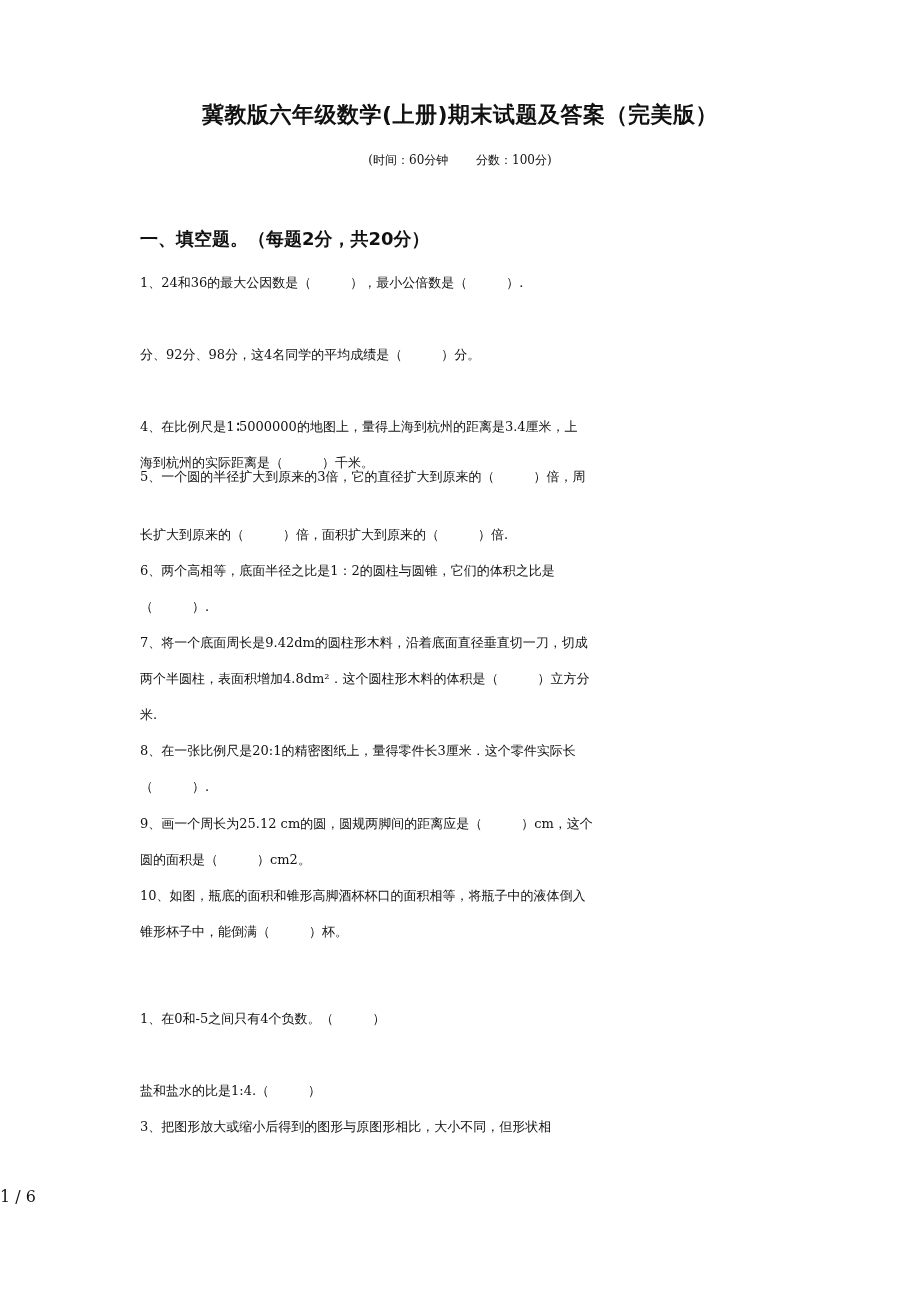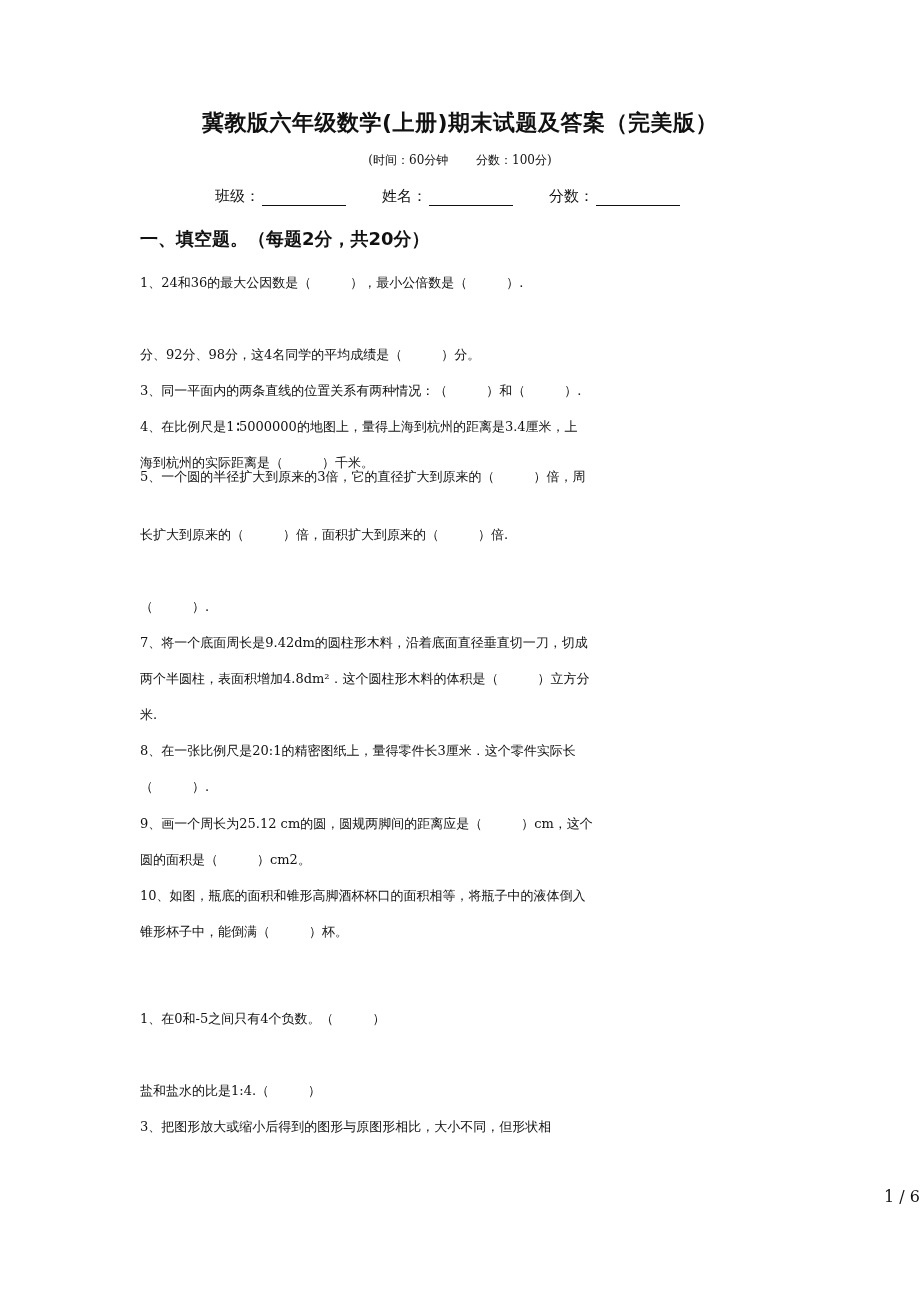--- a/index.html
+++ b/index.html
@@ -1,66 +1,52 @@
 <!DOCTYPE html>
 <html><head>
 <meta charset="utf-8">
 <style>
   html, body { margin: 0; padding: 0; background: #ffffff; }
   body { width: 920px; height: 1302px; position: relative; overflow: hidden;
          font-family: "DejaVu Serif", "Liberation Serif", serif; color: #111; }
   .page { position: absolute; left: 0; top: 0; width: 920px; height: 1302px; }
   .title { position: absolute; top: 100px; left: 0; width: 920px; text-align: center;
            font-family: "DejaVu Sans", "Liberation Sans", sans-serif; font-weight: bold;
-           font-size: 22px; letter-spacing: 0.5px; margin-top: 8px; }
+           font-size: 22px; letter-spacing: 0.5px; }
   .subtitle { position: absolute; top: 152px; left: 0; width: 920px; text-align: center; font-size: 12px; }
   .subtitle span { margin: 0 12px; }
   .info-row { position: absolute; top: 187px; left: 215px; font-size: 15px; display: flex; }
   .info-item { display: flex; align-items: flex-end; margin-right: 36px; }
   .blank { display: inline-block; width: 84px; border-bottom: 1.5px solid #111; height: 18px; margin-left: 2px; }
   .section-heading { position: absolute; left: 140px; font-family: "DejaVu Sans", "Liberation Sans", sans-serif;
                      font-weight: bold; font-size: 18px; text-align: right; }
   .line { position: absolute; left: 140px; font-size: 13px; white-space: nowrap; }
-  .footer { position: absolute; top: 1187px; left: 0; width: 920px; text-align: right; font-size: 16px; }
+  .footer { position: absolute; top: 1187px; left: 0; width: 920px; text-align: left; font-size: 16px; }
 </style>
 </head>
 <body>
 
 <div class="page">
   <div class="title">冀教版六年级数学(上册)期末试题及答案（完美版）</div>
 
   <div class="subtitle">
     <span>(时间：60分钟</span>
     <span>分数：100分)</span>
   </div>
 
-  <div class="info-row">
-    <div class="info-item">
-      <span>班级：</span>
-      <span class="blank"></span>
-    </div>
-    <div class="info-item">
-      <span>姓名：</span>
-      <span class="blank"></span>
-    </div>
-    <div class="info-item">
-      <span>分数：</span>
-      <span class="blank"></span>
-    </div>
-  </div>
 
   <div class="section-heading" style="top:227px">一、填空题。（每题2分，共20分）</div>
 
   <div class="line" style="top:274px">1、24和36的最大公因数是（　　　），最小公倍数是（　　　）.</div>
   <div class="line" style="top:346px">分、92分、98分，这4名同学的平均成绩是（　　　）分。</div>
-  <div class="line" style="top:382px">3、同一平面内的两条直线的位置关系有两种情况：（　　　）和（　　　）.</div>
   <div class="line" style="top:418px">4、在比例尺是1∶5000000的地图上，量得上海到杭州的距离是3.4厘米，上</div>
   <div class="line" style="top:454px">海到杭州的实际距离是（　　　）千米。</div>
   <div class="line" style="top:468px">5、一个圆的半径扩大到原来的3倍，它的直径扩大到原来的（　　　）倍，周</div>
   <div class="line" style="top:526px">长扩大到原来的（　　　）倍，面积扩大到原来的（　　　）倍.</div>
+  <div class="line" style="top:562px">6、两个高相等，底面半径之比是1：2的圆柱与圆锥，它们的体积之比是</div>
   <div class="line" style="top:598px">（　　　）.</div>
   <div class="line" style="top:634px">7、将一个底面周长是9.42dm的圆柱形木料，沿着底面直径垂直切一刀，切成</div>
   <div class="line" style="top:670px">两个半圆柱，表面积增加4.8dm²．这个圆柱形木料的体积是（　　　）立方分</div>
   <div class="line" style="top:706px">米.</div>
   <div class="line" style="top:742px">8、在一张比例尺是20:1的精密图纸上，量得零件长3厘米．这个零件实际长</div>
   <div class="line" style="top:778px">（　　　）.</div>
   <div class="line" style="top:815px">9、画一个周长为25.12 cm的圆，圆规两脚间的距离应是（　　　）cm，这个</div>
   <div class="line" style="top:851px">圆的面积是（　　　）cm2。</div>
   <div class="line" style="top:887px">10、如图，瓶底的面积和锥形高脚酒杯杯口的面积相等，将瓶子中的液体倒入</div>
   <div class="line" style="top:923px">锥形杯子中，能倒满（　　　）杯。</div>

